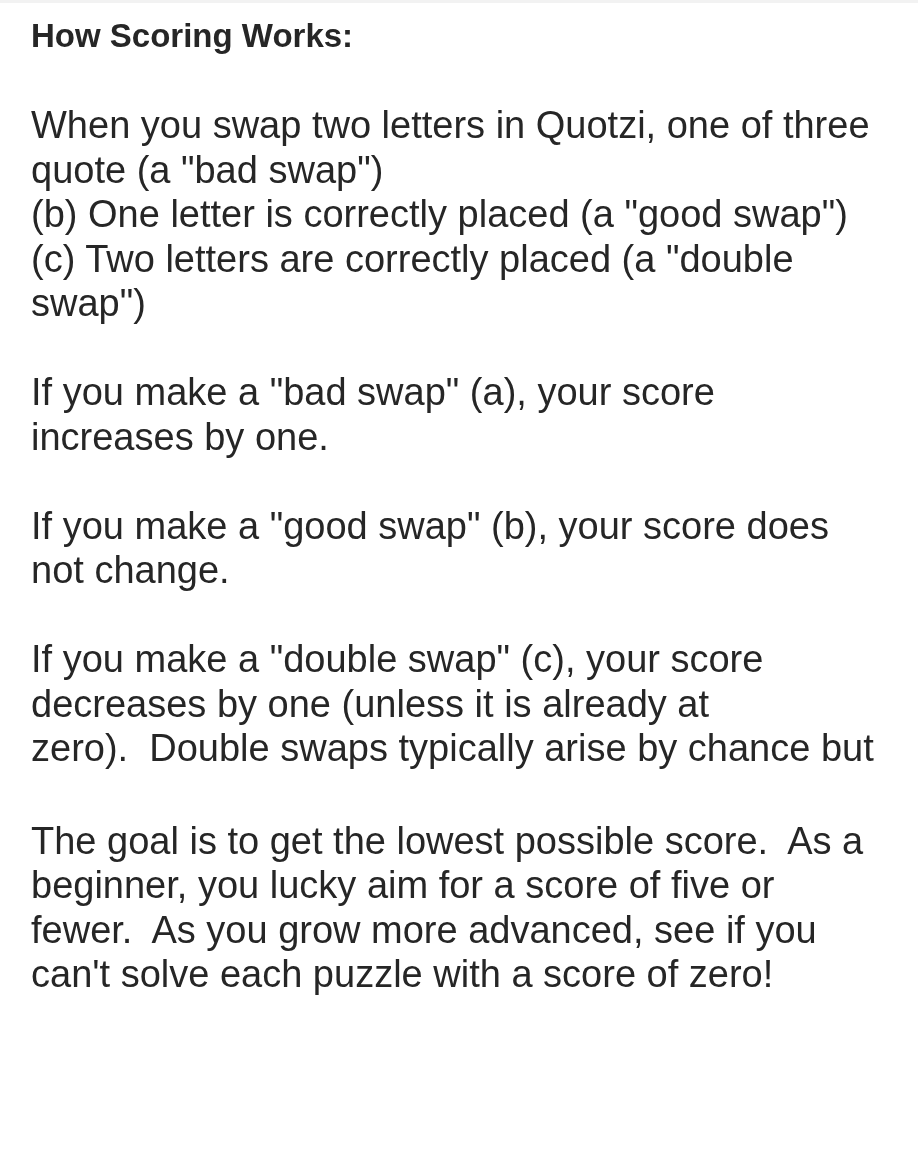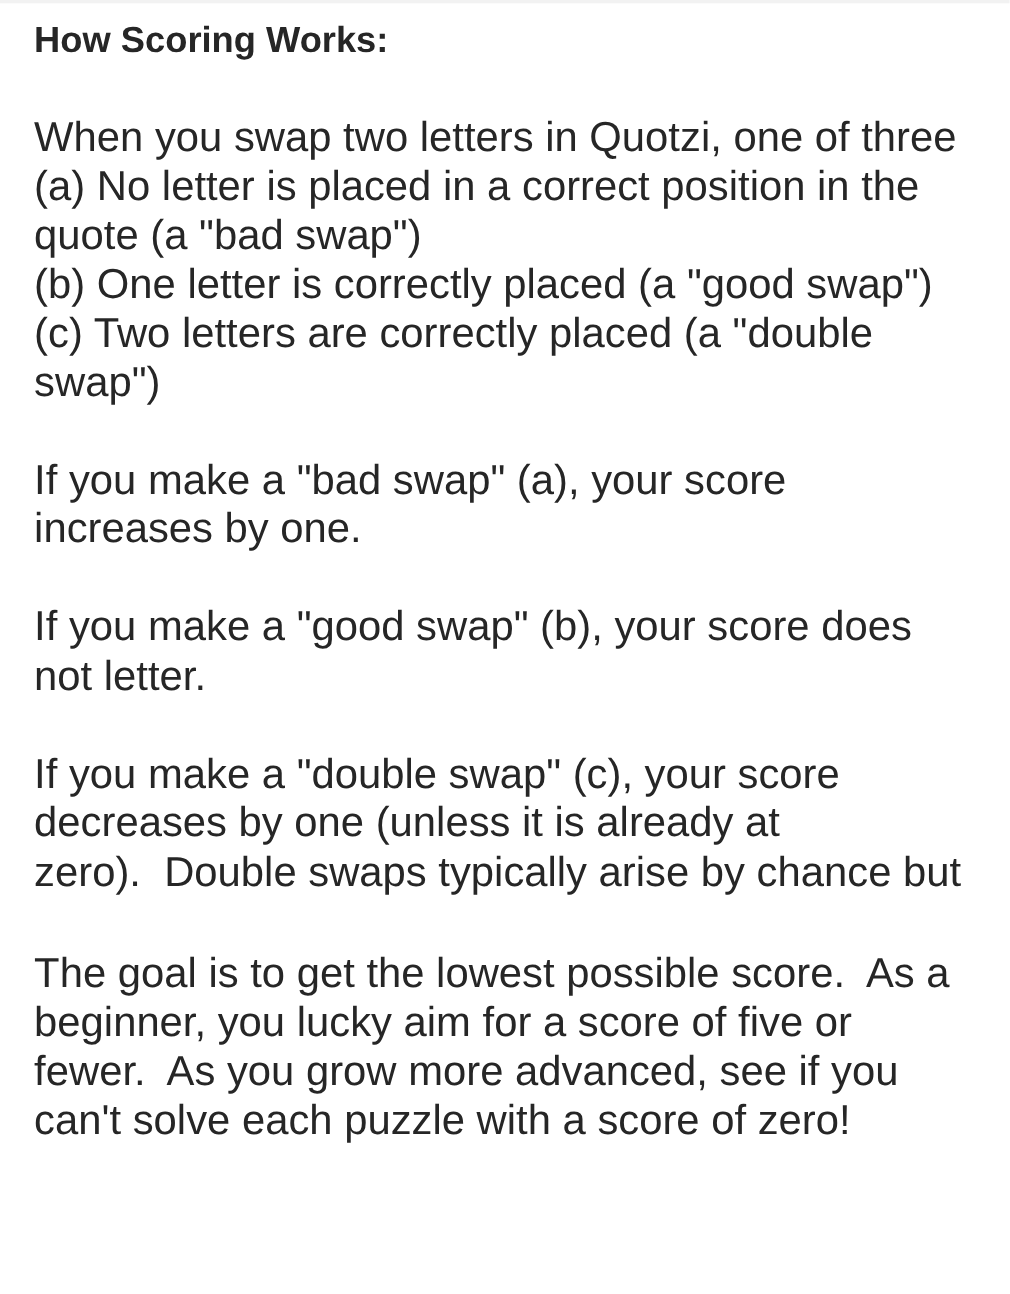--- a/index.html
+++ b/index.html
@@ -52,33 +52,32 @@
 </style>
 </head>
 <body>
 
 <div class="page">
   <div class="top-divider"></div>
   <div class="content">
     <h1 class="page-title">How Scoring Works:</h1>
     <div class="paragraph">
         <div class="line">When you swap two letters in Quotzi, one of three</div>
-        <div class="line">(a) No letter is placed in a correct position in the</div>
         <div class="line">quote (a "bad swap")</div>
         <div class="line">(b) One letter is correctly placed (a "good swap")</div>
         <div class="line">(c) Two letters are correctly placed (a "double</div>
         <div class="line">swap")</div>
       </div>
     <div class="paragraph">
         <div class="line">If you make a "bad swap" (a), your score</div>
         <div class="line">increases by one.</div>
       </div>
     <div class="paragraph">
         <div class="line">If you make a "good swap" (b), your score does</div>
-        <div class="line">not letter.</div>
+        <div class="line">not change.</div>
       </div>
     <div class="paragraph">
         <div class="line">If you make a "double swap" (c), your score</div>
         <div class="line">decreases by one (unless it is already at</div>
         <div class="line">zero).  Double swaps typically arise by chance but</div>
       </div>
     <div class="paragraph">
         <div class="line">The goal is to get the lowest possible score.  As a</div>
         <div class="line">beginner, you lucky aim for a score of five or</div>
         <div class="line">fewer.  As you grow more advanced, see if you</div>

